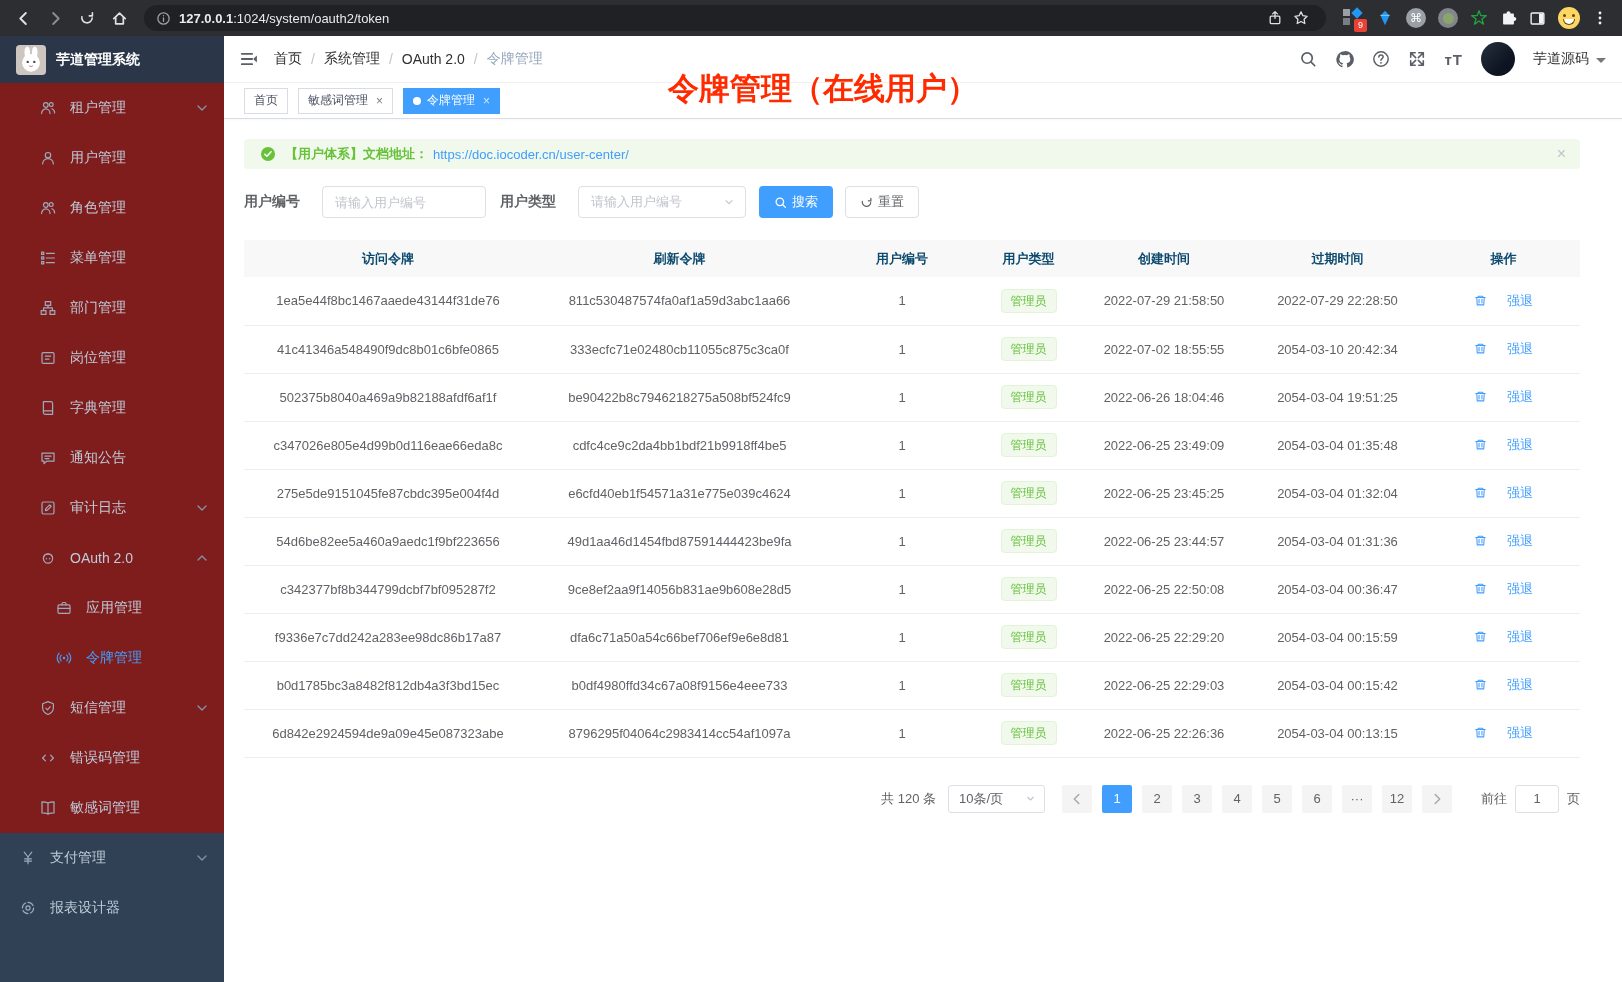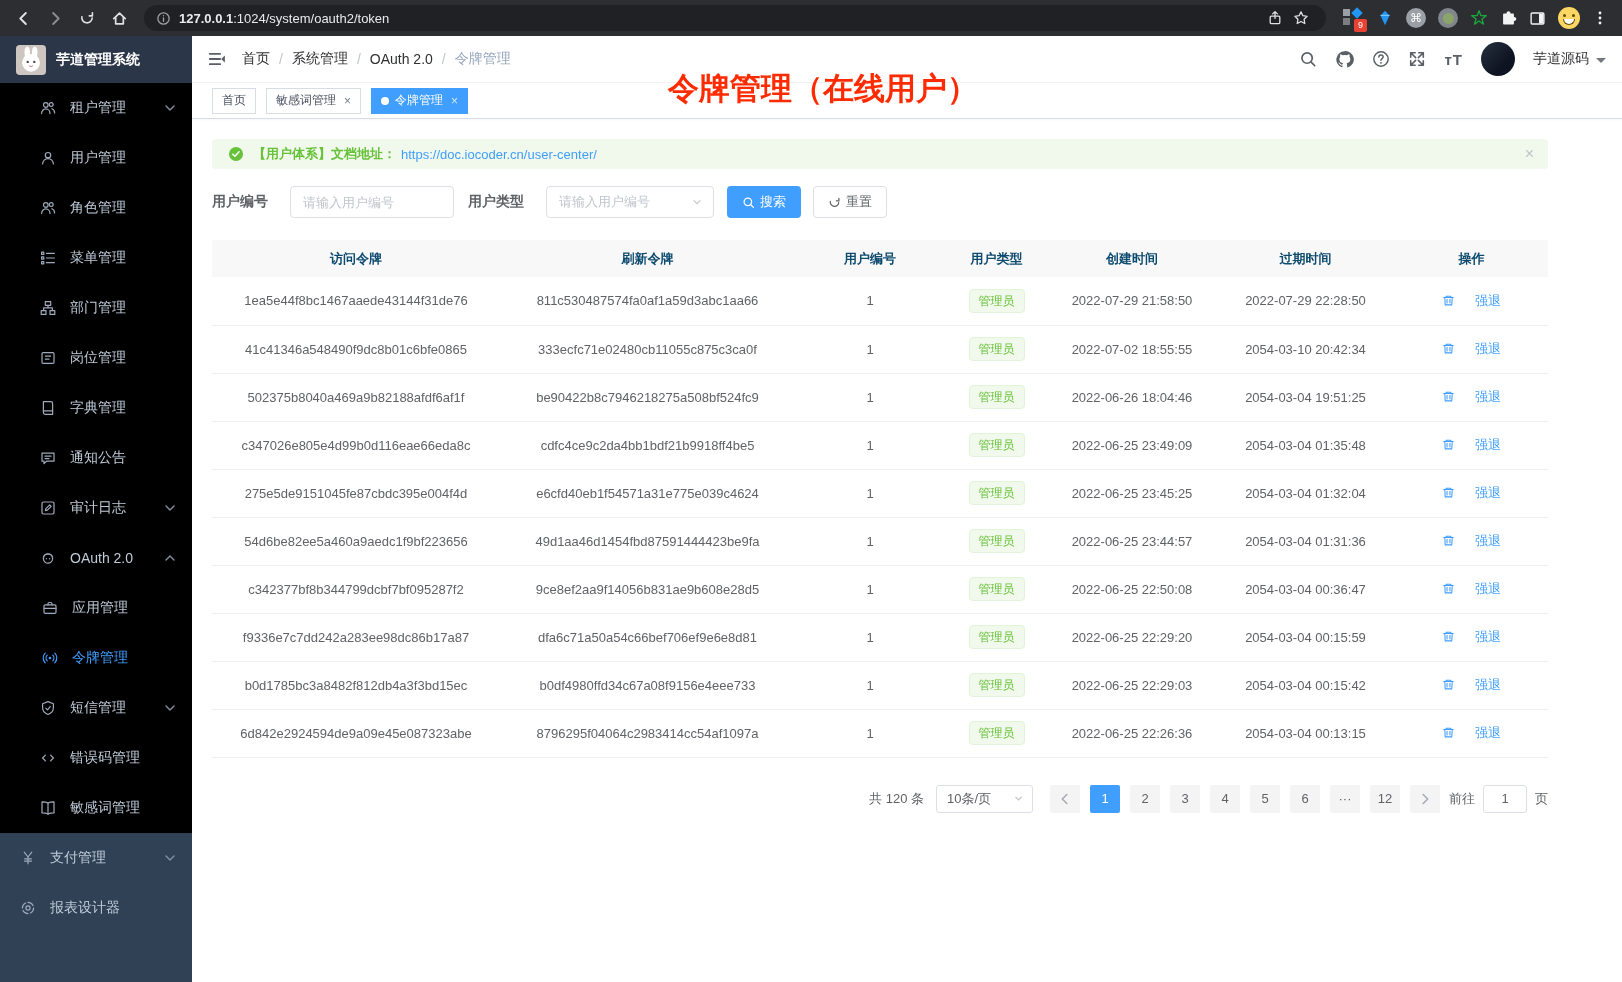--- a/index.html
+++ b/index.html
@@ -23,29 +23,29 @@
   .dot-circle { background:#80868b; }
   .dot-circle .inner { width:11px; height:11px; border-radius:50%; background:#9hb; background:#8aa56b; }
   .emoji-face { width:22px; height:22px; border-radius:50%; background:#fdd663; position:relative; flex-shrink:0; }
   .emoji-face .e1,.emoji-face .e2 { position:absolute; top:7px; width:3px; height:3px; border-radius:50%; background:#5f4b00; }
   .emoji-face .e1{ left:5px; } .emoji-face .e2{ right:5px; }
   .emoji-face .mouth { position:absolute; left:5px; right:5px; bottom:4px; height:6px; border-radius:0 0 6px 6px; background:#fff; border:1px solid #5f4b00; border-top:none; }
   .b-right { display:flex; align-items:center; gap:12px; padding:0 4px; }
 
   
   .app { display:flex; height:946px; }
-  .sidebar { width:192px; flex-shrink:0; background:#304156; display:flex; flex-direction:column; color:#bfcbd9; }
+  .sidebar { width:224px; flex-shrink:0; background:#304156; display:flex; flex-direction:column; color:#bfcbd9; }
   .logo { height:47px; background:#2b3649; display:flex; align-items:center; gap:10px; padding-left:16px; flex-shrink:0; }
   .logo-title { color:#fff; font-size:14px; font-weight:700; }
   .menu { flex:1; display:flex; flex-direction:column; overflow:hidden; }
-  .menu-group.dark { background:#000000; }
+  .menu-group.dark { background:#7f1d1d; }
   .menu-item { height:50px; display:flex; align-items:center; font-size:14px; cursor:pointer; }
   .menu-item.lvl0 { padding-left:20px; }
   .menu-item.lvl1 { padding-left:40px; }
-  .menu-item.lvl2 { padding-left:42px; }
+  .menu-item.lvl2 { padding-left:56px; }
   .mi-icon { width:16px; height:16px; margin-right:14px; display:flex; align-items:center; color:#9eaabc; flex-shrink:0; }
   .mi-label { white-space:nowrap; }
   .mi-chevron { margin-left:auto; margin-right:14px; color:#8291a5; display:flex; }
   .mi-chevron.up svg { transform:rotate(180deg); }
   .menu-item.active, .menu-item.active .mi-icon { color:#409eff; }
 
   .main { flex:1; display:flex; flex-direction:column; background:#fff; min-width:0; }
 
   
   .navbar { height:47px; display:flex; align-items:center; padding:0 16px; border-bottom:1px solid #f1f1f1; flex-shrink:0; }
@@ -93,21 +93,21 @@
   .action-link { color:#409eff; display:inline-flex; align-items:center; gap:20px; cursor:pointer; }
 
   .pagination { width:1336px; margin-top:27px; display:flex; align-items:center; justify-content:flex-end; font-size:13px; color:#606266; }
   .pg-total { margin-right:12px; font-weight:400; }
   .pg-size { width:97px; height:28px; border:1px solid #dcdfe6; border-radius:3px; display:flex; align-items:center; justify-content:space-between; padding:0 8px 0 10px; color:#606266; cursor:pointer; margin-right:12px; }
   .pg-size .chev { color:#c0c4cc; display:flex; }
   .pager { display:flex; align-items:center; }
   .pager-btn { min-width:30px; height:28px; margin:0 5px; background:#f4f4f5; border:none; border-radius:2px; color:#606266; font-size:13px; display:flex; align-items:center; justify-content:center; cursor:pointer; font-family:inherit; }
   .pager-btn.active { background:#409eff; color:#fff; }
   .pager-btn.arrow { color:#a8abb2; }
-  .pg-goto { display:flex; align-items:center; gap:8px; margin-left:4px; }
+  .pg-goto { display:flex; align-items:center; gap:8px; margin-left:24px; }
   .goto-input { width:44px; height:28px; border:1px solid #dcdfe6; border-radius:3px; text-align:center; font-size:13px; color:#606266; outline:none; font-family:inherit; }
 
   .annotation { position:absolute; left:668px; top:68px; font-size:31px; font-weight:700; color:#ff2b00; z-index:20; white-space:nowrap; }
 
   svg { display:block; }
 </style>
 </head>
 <body>
 
 <div class="page">

